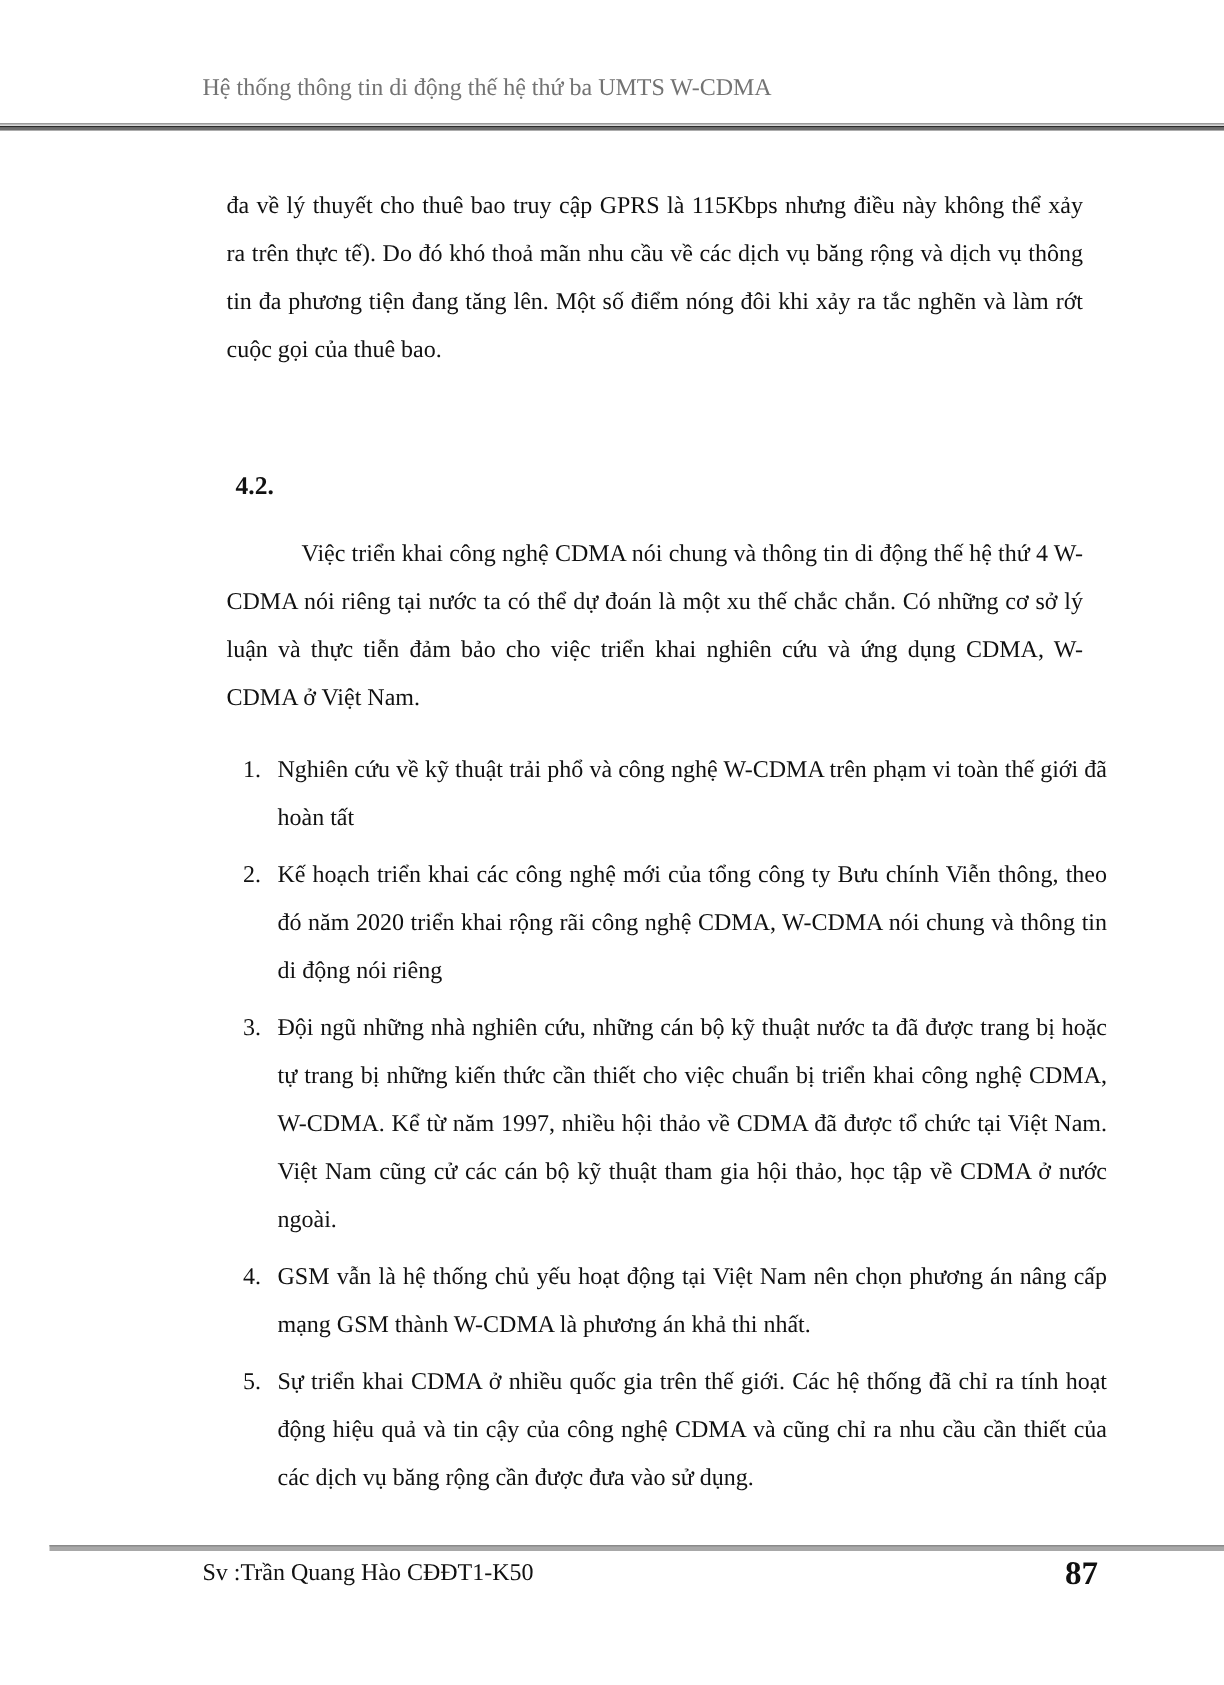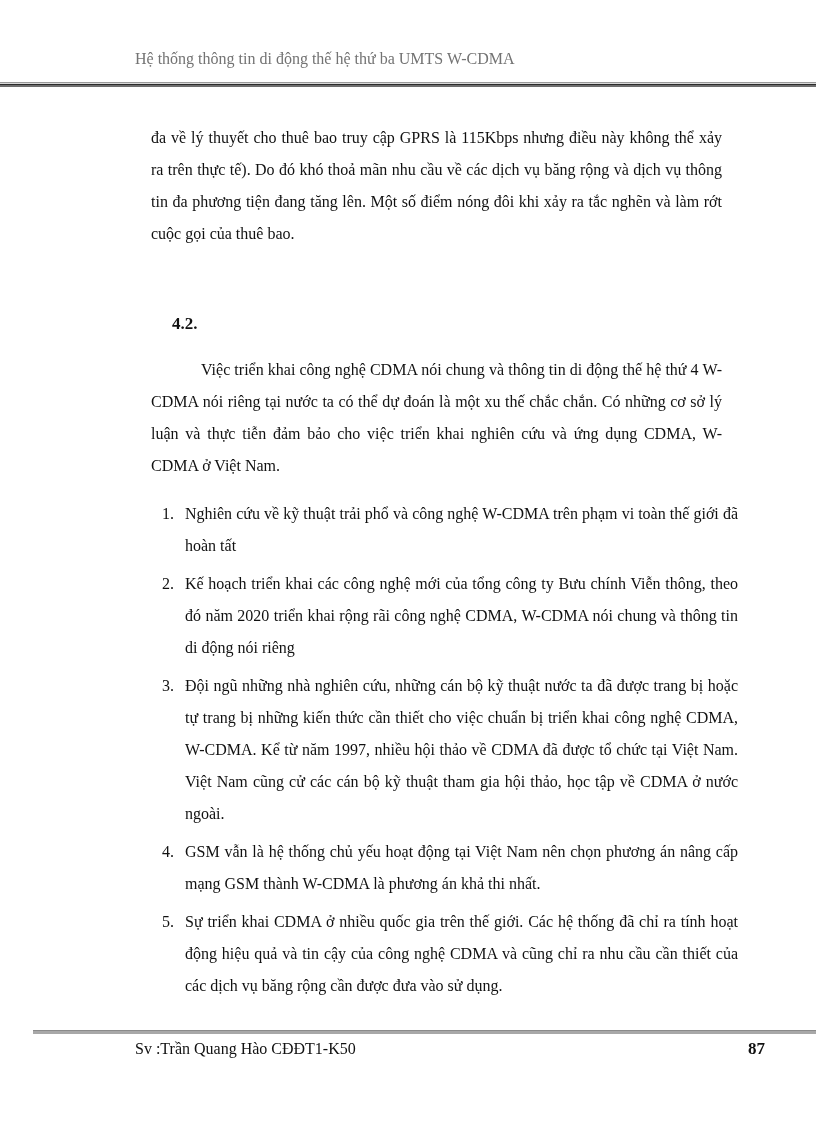--- a/index.html
+++ b/index.html
@@ -56,21 +56,21 @@
     }
     .para.indent {
       text-indent: 50px;
     }
     .spacer-after-p2 {
       height: 44px;
     }
     .section-heading {
       display: flex;
       align-items: center;
-      margin: 0 0 0 37px;
+      margin: 0 0 0 22px;
       font-weight: bold;
       font-size: 16px;
       line-height: 28px;
       height: 28px;
     }
     .section-number {
       width: 58px;
       font-size: 17px;
     }
     .section-title {
@@ -107,24 +107,23 @@
       left: 135px;
       top: 1039px;
       font-size: 16px;
       line-height: 20px;
       white-space: nowrap;
     }
     .footer-page {
       position: absolute;
       left: 710px;
       top: 1039px;
-      font-size: 17px;
+      font-size: 22px;
       line-height: 20px;
       font-weight: bold;
-      margin-left: 38px;
     }
   </style>
 </head>
 <body>
 
 <div class="page-header">Hệ thống thông tin di động thế hệ thứ ba UMTS  W-CDMA</div>
 <div class="header-rule"></div>
 
 <div class="content">
   <p class="para">đa về lý thuyết cho thuê bao truy cập GPRS là 115Kbps nhưng điều này không thể xảy ra trên thực tế). Do đó khó thoả mãn nhu cầu về các dịch vụ băng rộng và dịch vụ thông tin đa phương tiện đang tăng lên. Một số điểm nóng đôi khi xảy ra tắc nghẽn và làm rớt cuộc gọi của thuê bao.</p>

